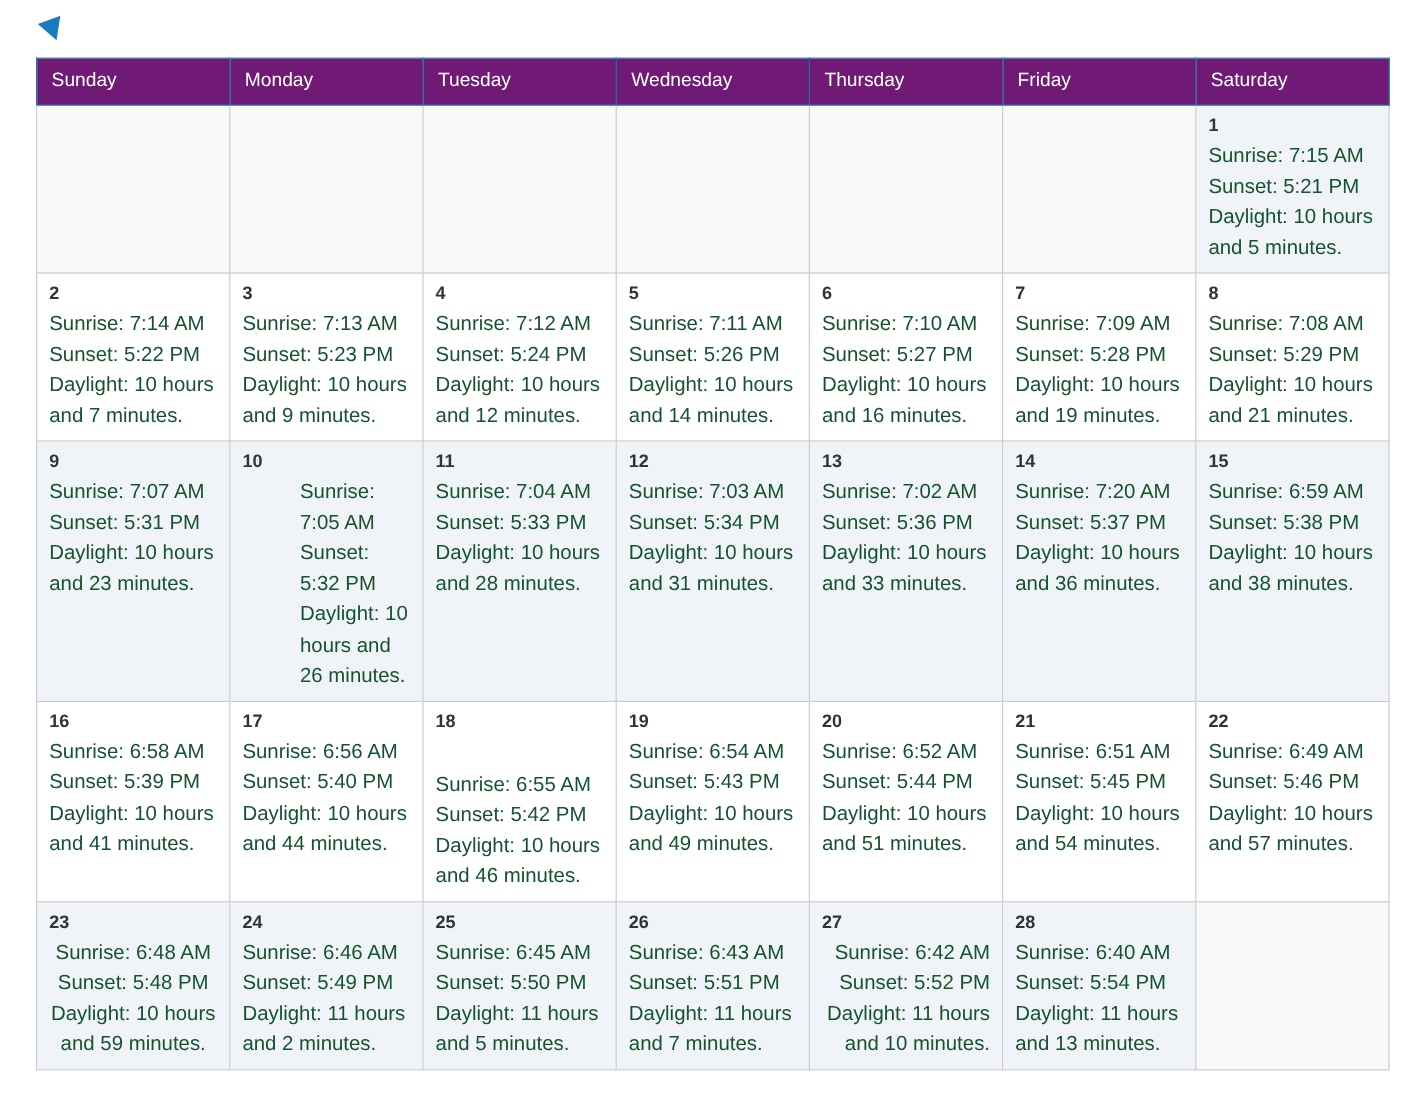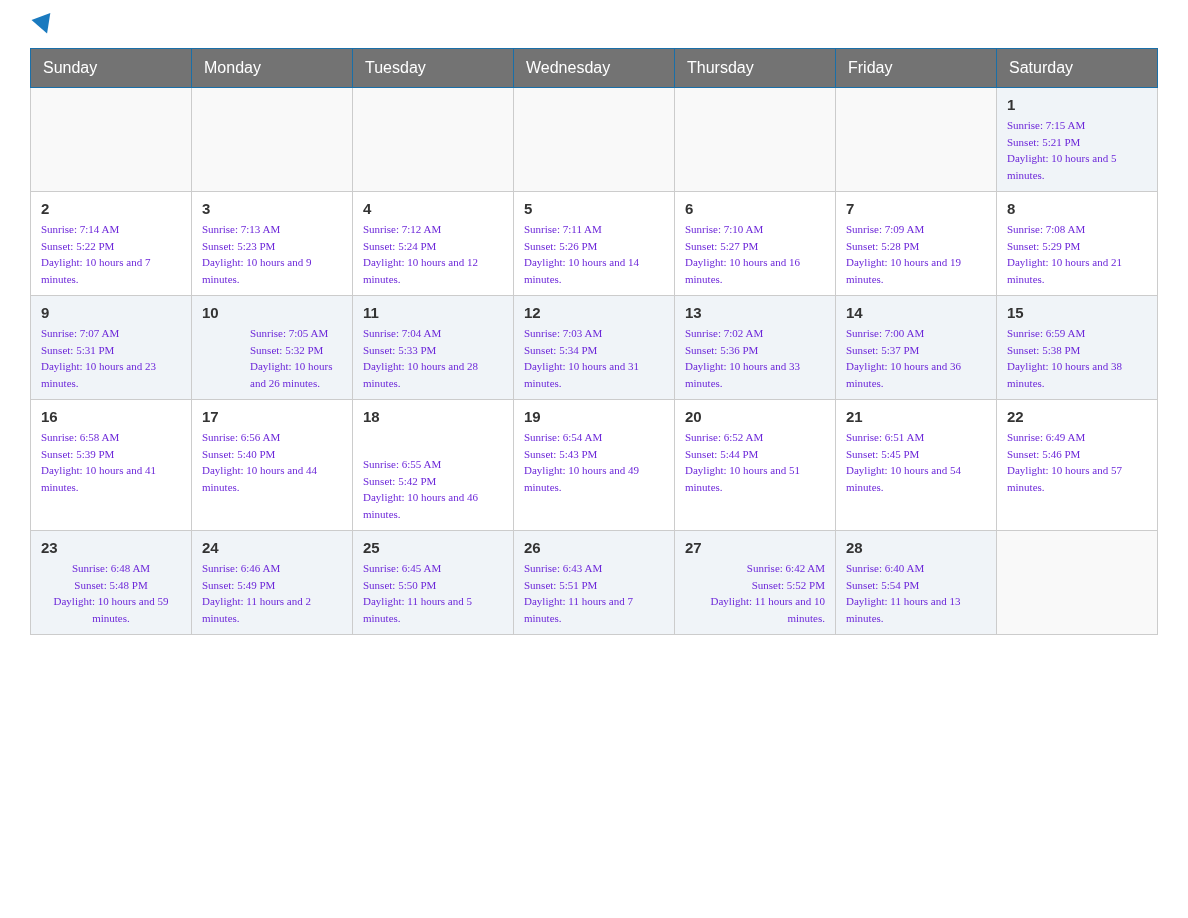--- a/index.html
+++ b/index.html
@@ -59,21 +59,21 @@
       font-size: 20px;
       color: #444;
       margin-top: 4px;
     }
     .calendar {
       width: 100%;
       border-collapse: collapse;
       margin-top: 10px;
     }
     .calendar thead th {
-      background-color: #737373;
+      background-color: #701a75;
       color: #fff;
       font-size: 16px;
       font-weight: normal;
       padding: 10px 12px;
       text-align: left;
       border: 1px solid #1a6fa8;
     }
     .calendar tbody td {
       vertical-align: top;
       border: 1px solid #ccc;
@@ -89,24 +89,23 @@
     .calendar tbody tr:nth-child(even) td {
       background-color: #ffffff;
     }
     .day-number {
       font-size: 15px;
       font-weight: bold;
       display: block;
       margin-bottom: 4px;
     }
     .day-info {
-      font-size: 11px;
+      font-size: 17px;
       line-height: 1.5;
-      color: #6d28d9;
-      font-family: Liberation Serif, serif;
+      color: #14532d;
     }
     .empty-cell {
       background-color: #f9f9f9 !important;
     }
   </style>
 </head>
 <body>
 
 <div class="header">
   <div class="logo">
@@ -219,21 +218,21 @@
 Daylight: 10 hours and 31 minutes.</div>
         </td>
         <td>
           <span class="day-number">13</span>
           <div class="day-info" style="white-space: pre-line;">Sunrise: 7:02 AM
 Sunset: 5:36 PM
 Daylight: 10 hours and 33 minutes.</div>
         </td>
         <td>
           <span class="day-number">14</span>
-          <div class="day-info" style="white-space: pre-line;">Sunrise: 7:00 AM
+          <div class="day-info" style="white-space: pre-line;">Sunrise: 7:20 AM
 Sunset: 5:37 PM
 Daylight: 10 hours and 36 minutes.</div>
         </td>
         <td>
           <span class="day-number">15</span>
           <div class="day-info" style="white-space: pre-line;">Sunrise: 6:59 AM
 Sunset: 5:38 PM
 Daylight: 10 hours and 38 minutes.</div>
         </td>
       </tr>

